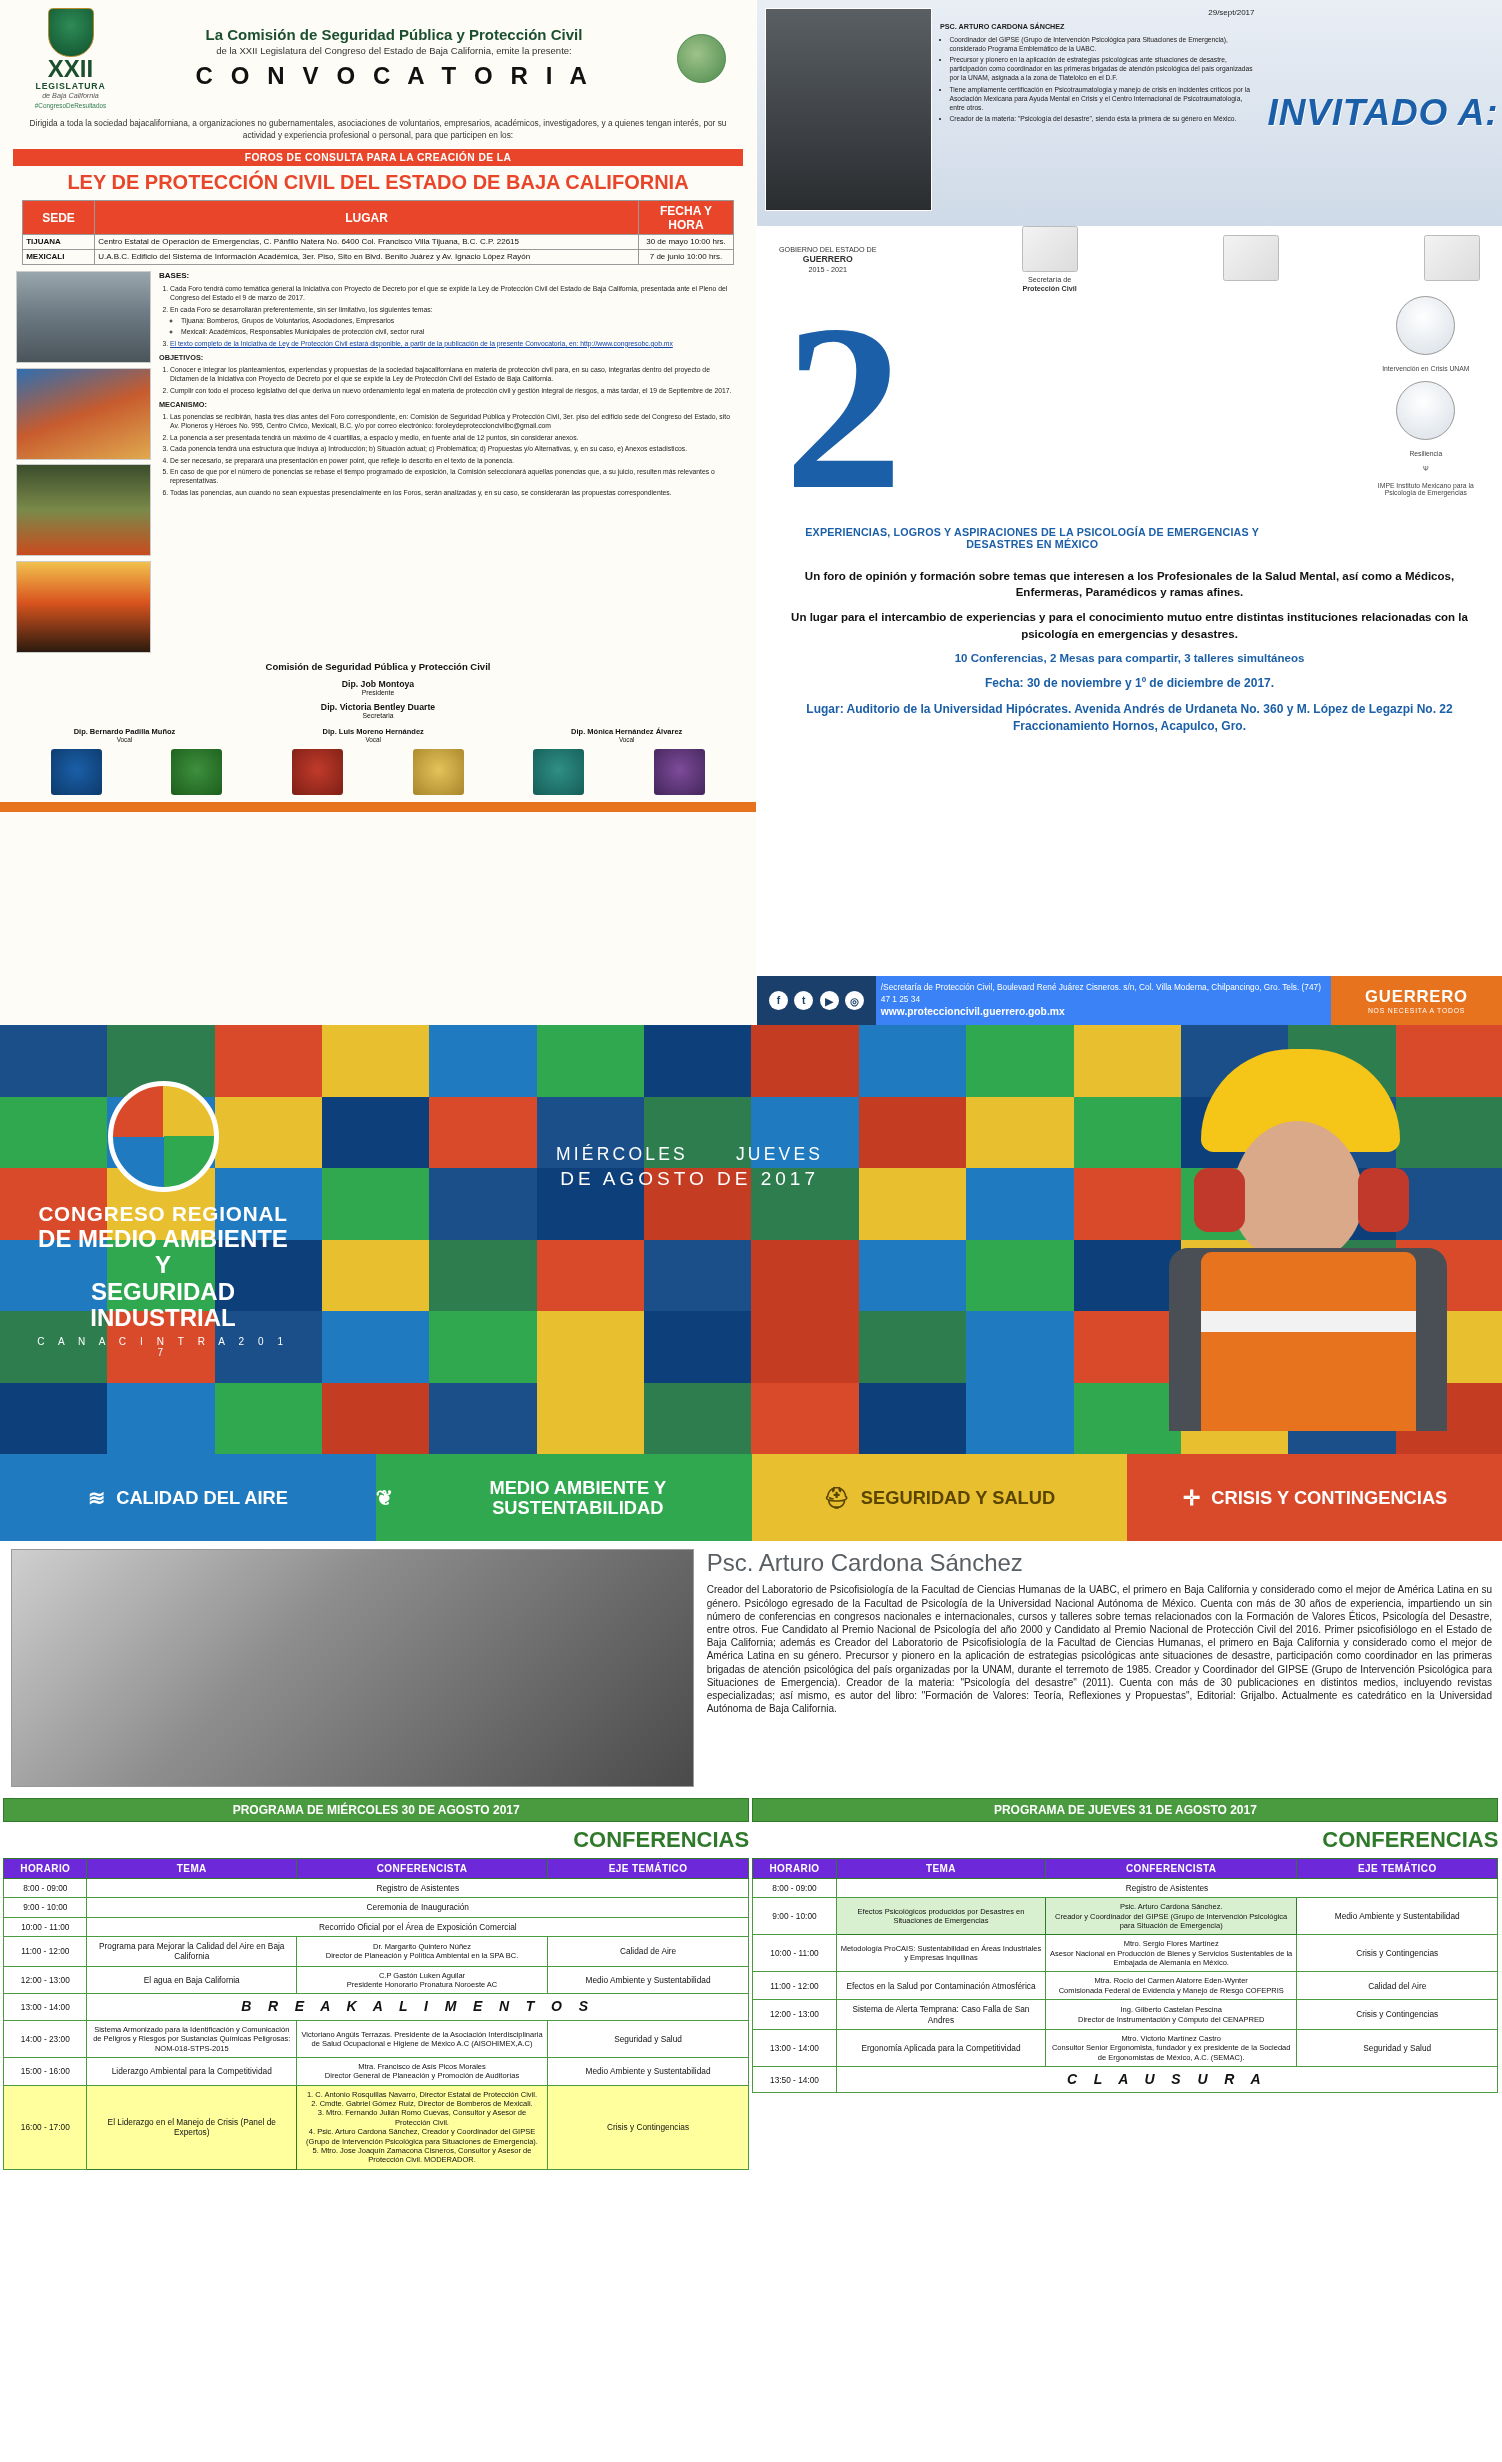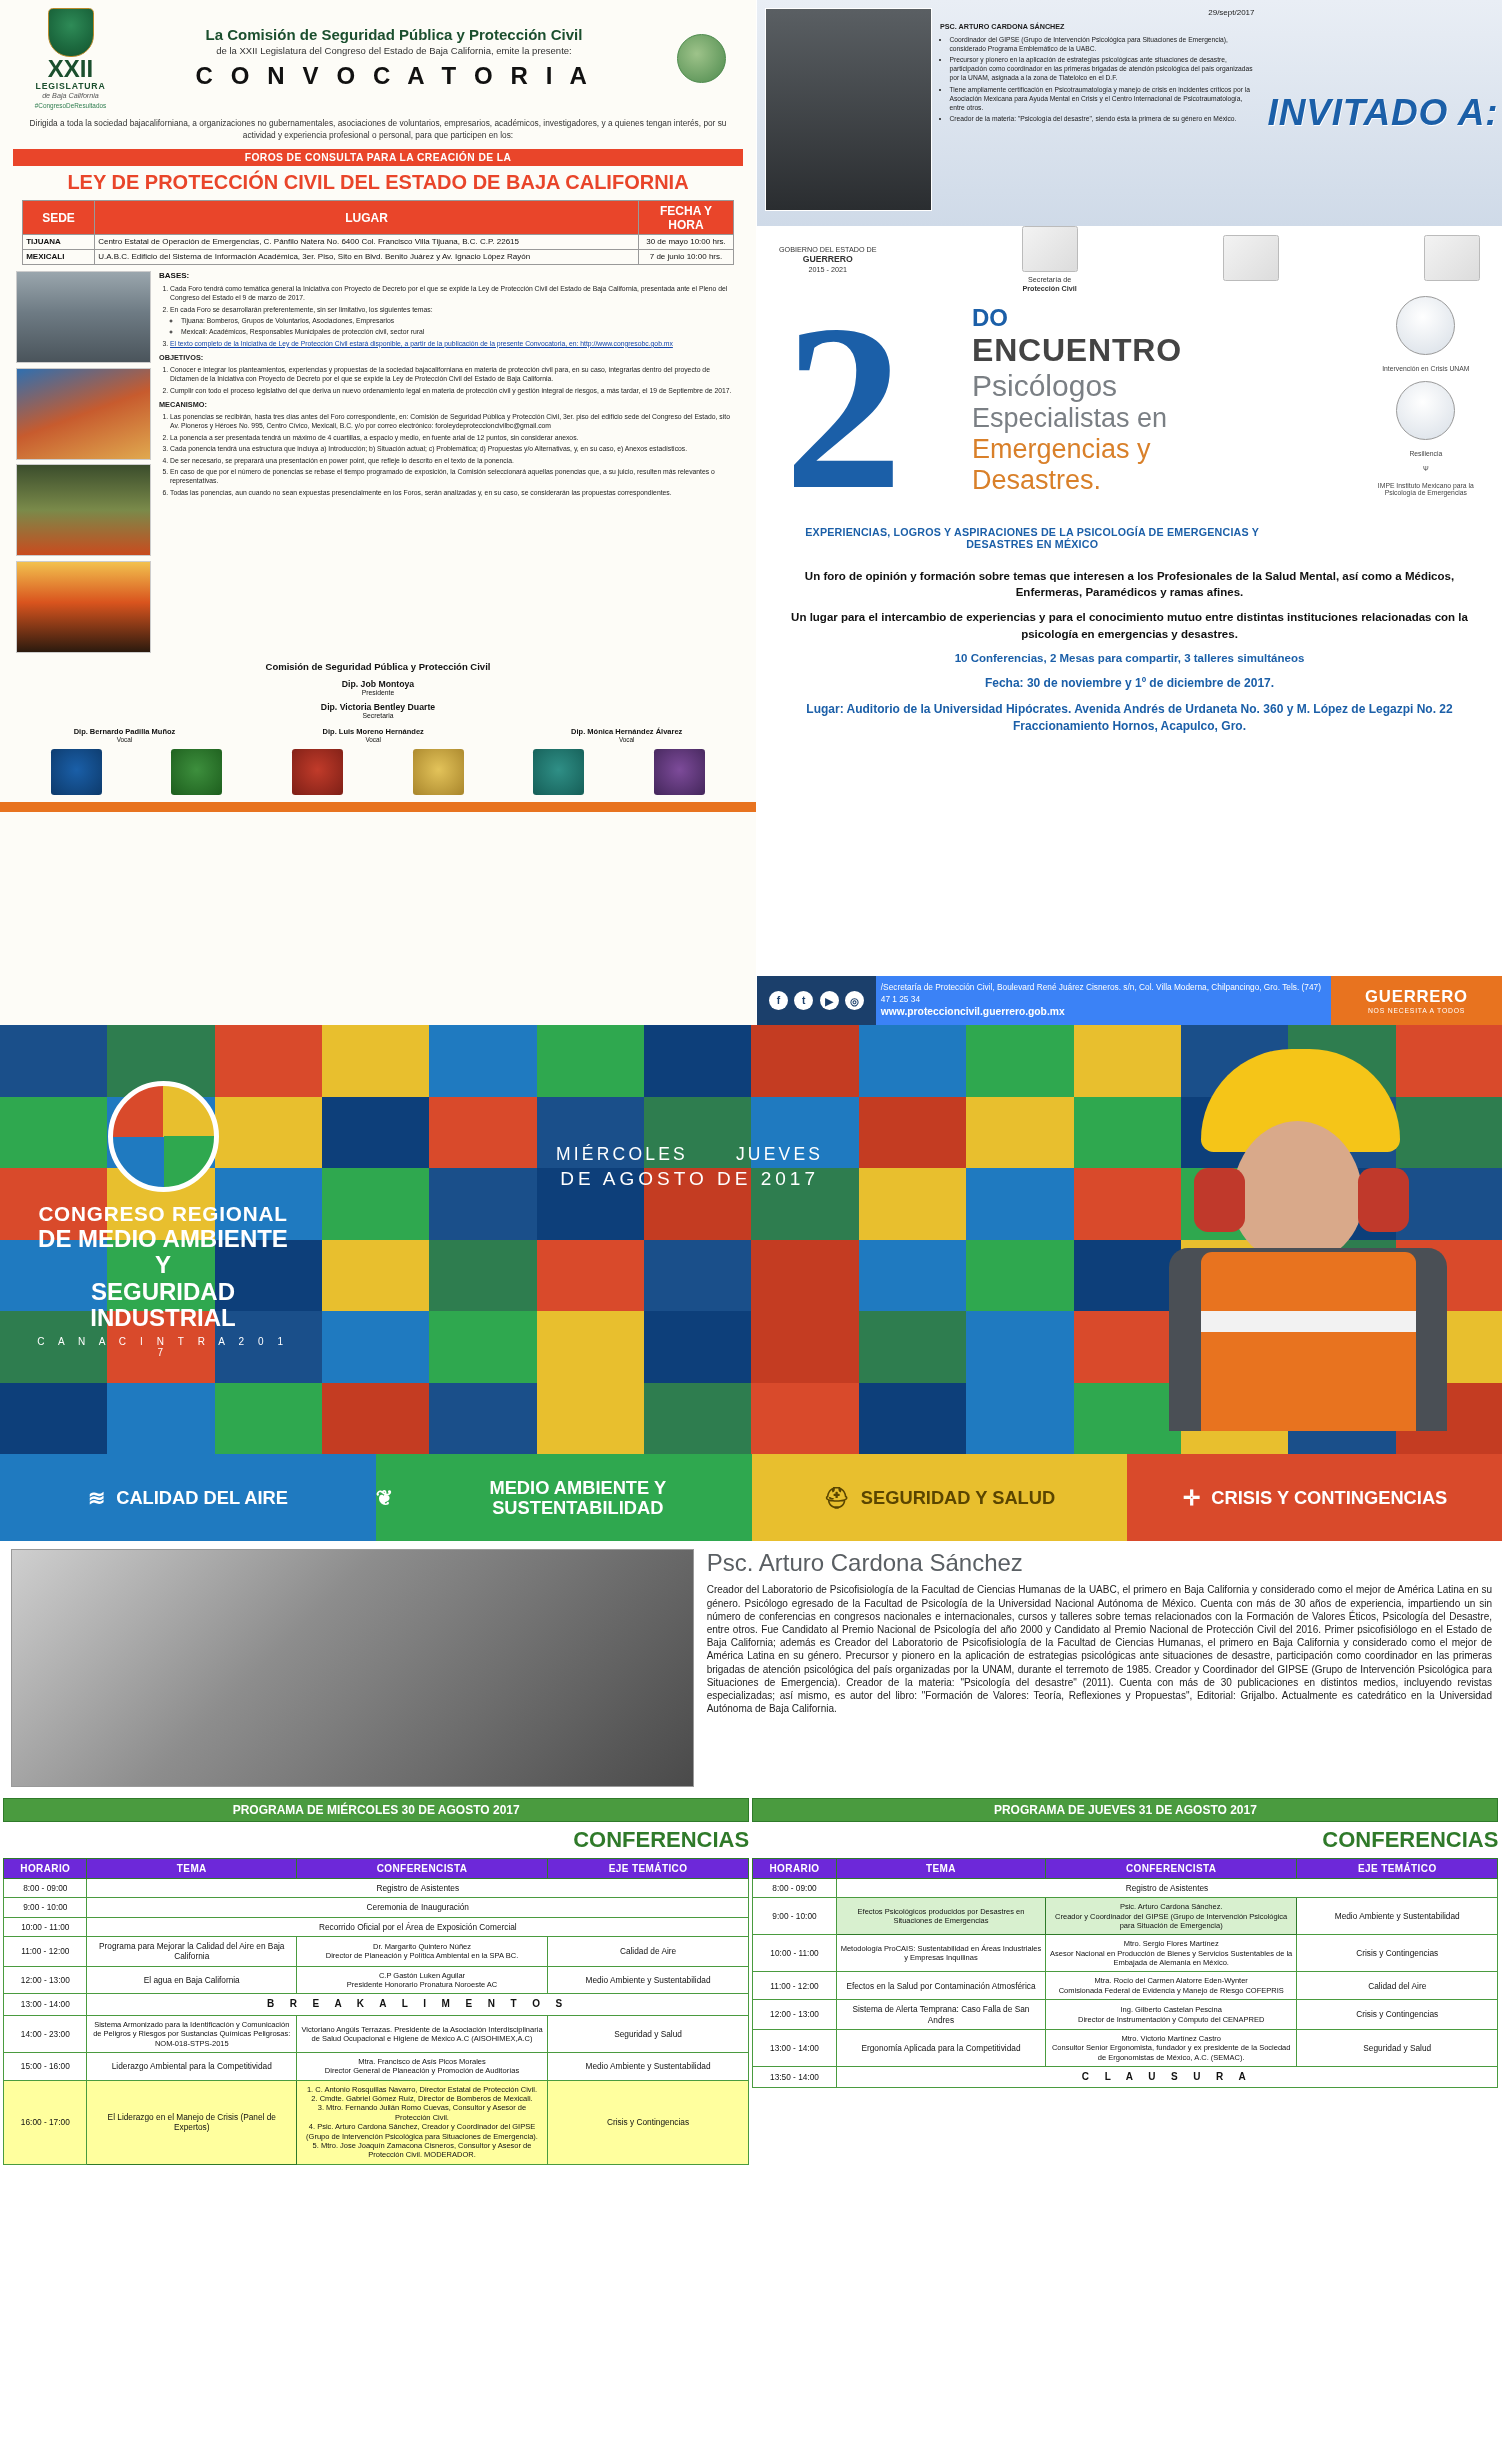--- a/index.html
+++ b/index.html
@@ -184,21 +184,21 @@
                padding:4px 0; border:1.6px solid #2f7a2a; }
   .prog-title { text-align:right; color:#2f7a2a; font-size:22px; font-weight:bold; margin:4.8px 0 4.8px 0; }
   table.prog-table { width:100%; border-collapse:collapse; font-size:8.3px; }
   table.prog-table th { background:#6d28d9; color:#fff; border:0.8px solid #2f7a2a; padding:4px 2.4px;
                         font-size:10px; letter-spacing:0.4px; }
   table.prog-table td { border:0.8px solid #4a9b3f; padding:4px 3.2px; vertical-align:middle; text-align:center; line-height:1.25;}
   table.prog-table td.h { width:79px; }
   table.prog-table td.tema { width:199px; font-weight:normal;}
   table.prog-table td.conf { width:238px; }
   table.prog-table td.eje { width:191px; }
-  td.break { font-weight:bold; letter-spacing:6.4px; font-size:10px; padding:7.2px 0; }
+  td.break { font-weight:bold; letter-spacing:6.4px; font-size:14px; padding:7.2px 0;font-style:italic; }
   td.highlight-y { background:#ffff9e; }
   td.highlight-g { background:#d8f0cf; }
   .boxed { border:1.6px solid #2f7a2a !important; }
   .lefty { text-align:left; }
   .small { font-size:7.5px; }
 </style>
 </head>
 <body>
 
 <div class="page">
@@ -358,28 +358,20 @@
         <div class="gl">
             <div class="glbox"></div>
           </div>
         <div class="gl">
             <div class="glbox"></div>
           </div>
       </div>
 
       <div class="dos-wrap">
         <div class="big2">2</div>
-        <div class="dos-text">
-          <div class="do">DO</div>
-          <div class="enc">ENCUENTRO</div>
-          <div class="psi">Psicólogos</div>
-          <div class="esp">Especialistas en</div>
-          <div class="eme">Emergencias y</div>
-          <div class="des">Desastres.</div>
-        </div>
         <div class="dos-right-logos">
           <div>
             <div class="circlogo"></div>
             <span>Intervención en Crisis UNAM</span>
           </div>
           <div>
             <div class="circlogo"></div>
             <span>Resiliencia</span>
           </div>
           <div>

